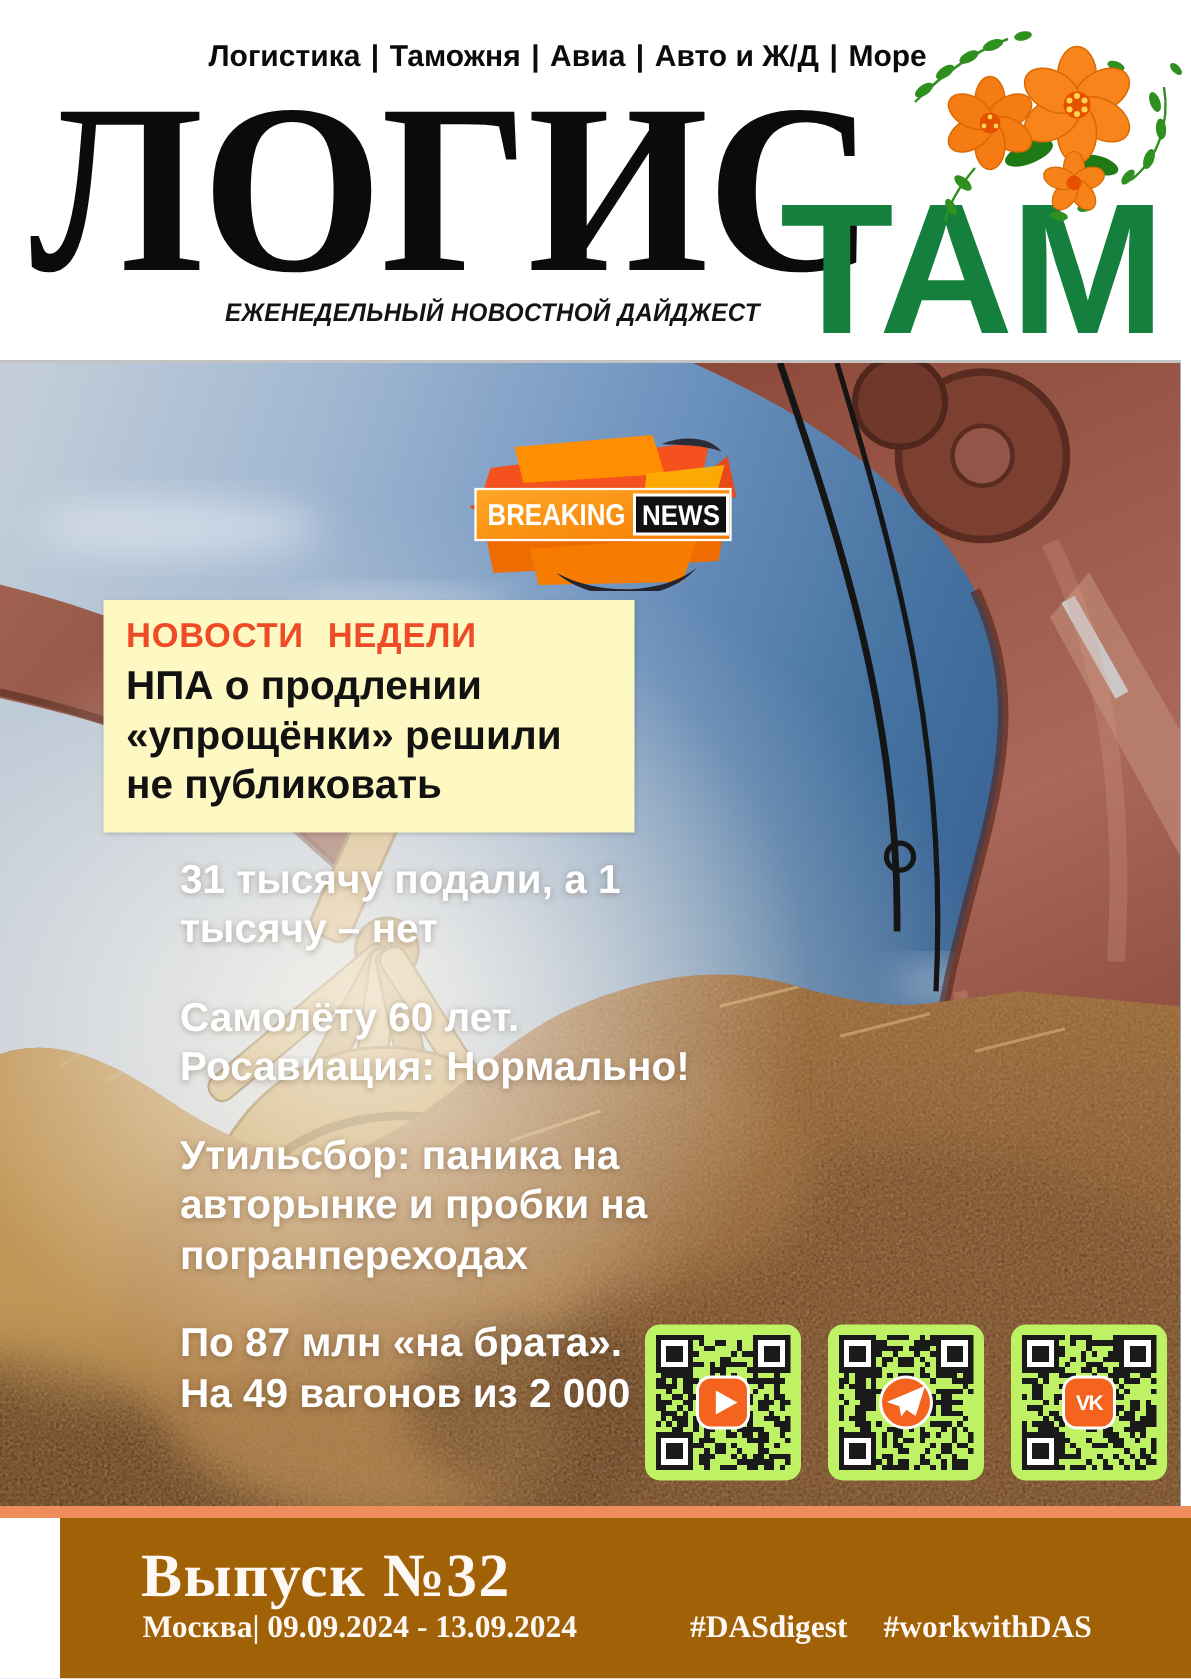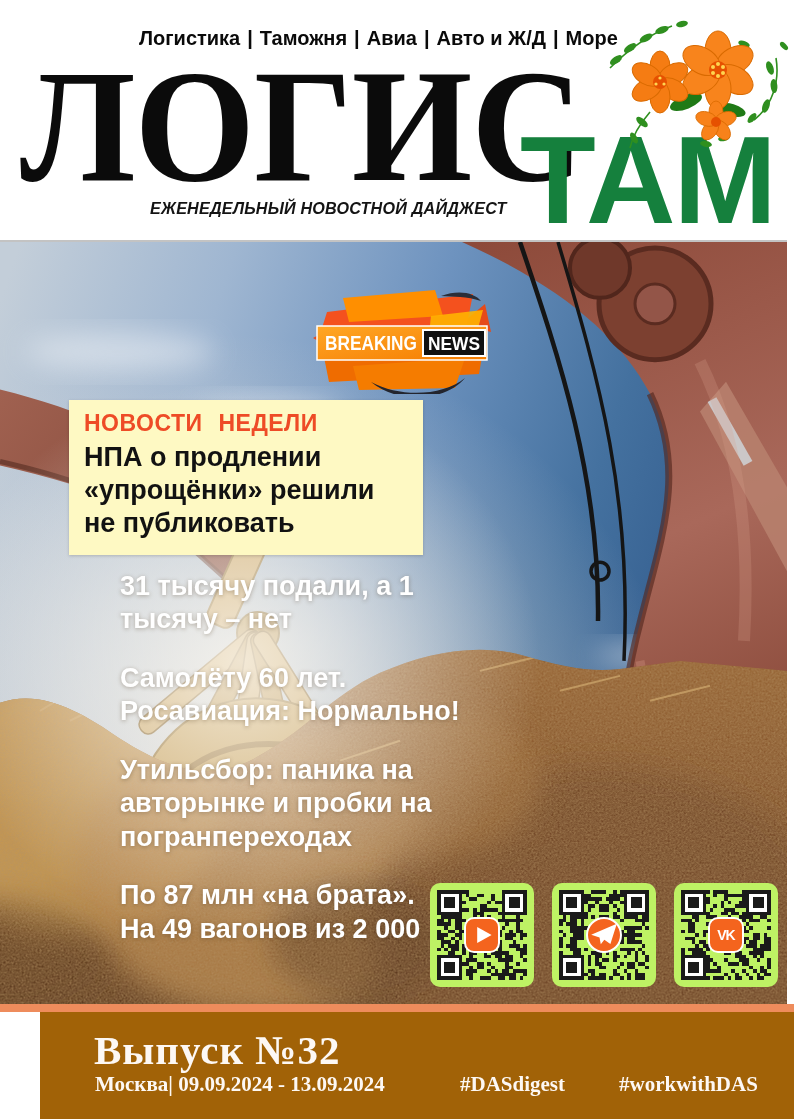--- a/index.html
+++ b/index.html
@@ -101,21 +101,21 @@
     position:absolute; left:54px; top:14px;
     font-family:"Liberation Serif","DejaVu Serif",serif; font-weight:bold;
     font-size:41px; color:#fdf8f4; letter-spacing:1px;
   }
   .loc-dates {
     position:absolute; left:55px; top:60px;
     font-family:"Liberation Serif","DejaVu Serif",serif; font-weight:bold;
     font-size:21px; color:#fdf8f4;
   }
   .hashtags {
-    position:absolute; left:420px; top:60px; display:flex; gap:54px;
+    position:absolute; left:420px; top:60px; display:flex; gap:24px;
     font-family:"Liberation Serif","DejaVu Serif",serif; font-weight:bold;
     font-size:21px; color:#fdf8f4;
   }
 </style>
 </head>
 <body>
 
 <div class="page">
 
   <div class="topnav">

